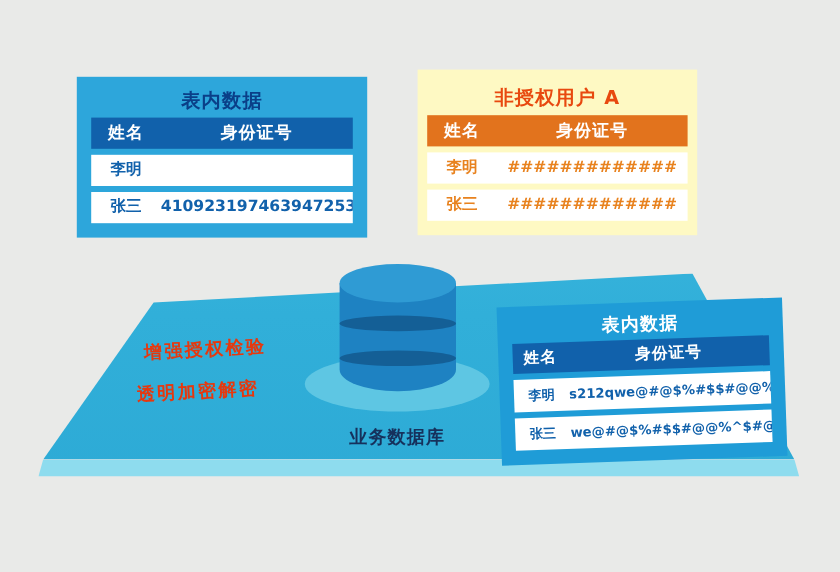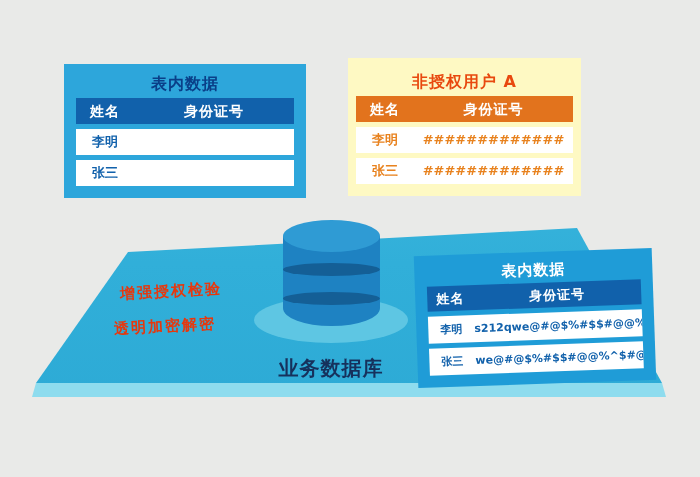--- a/index.html
+++ b/index.html
@@ -66,21 +66,21 @@
     border-radius:50%; background:#145f96; z-index:4;
   }
   .g1 { top:263px; }
   .g2 { top:292px; }
   .db-top {
     position:absolute; left:283px; top:220px; width:97px; height:32px;
     border-radius:50%; background:#2f9bd4; z-index:4;
   }
   .db-label {
     position:absolute; left:266px; top:355px; width:130px; z-index:4;
-    text-align:center; font-size:20px; font-weight:bold; color:#16315c;
+    text-align:center; font-size:15px; font-weight:bold; color:#16315c;
     letter-spacing:1px;
   }
 
   
   .red-label {
     position:absolute; z-index:4; color:#e6380e; font-weight:bold;
     font-size:15px; letter-spacing:2px; transform:rotate(-3deg);
     white-space:nowrap;
   }
   .l1 { left:120px; top:282px; }
@@ -106,20 +106,21 @@
     <div class="panel-title">表内数据</div>
     <div class="thead">
       <span class="col-name">姓名</span>
       <span class="col-id">身份证号</span>
     </div>
     <div class="trow">
       <span class="col-name">李明</span>
     </div>
     <div class="trow">
       <span class="col-name">张三</span>
+      <span class="col-id">410923197463947253</span>
     </div>
   </div>
 
   <div class="panel tr">
     <div class="panel-title">非授权用户 A</div>
     <div class="thead">
       <span class="col-name">姓名</span>
       <span class="col-id">身份证号</span>
     </div>
     <div class="trow">

